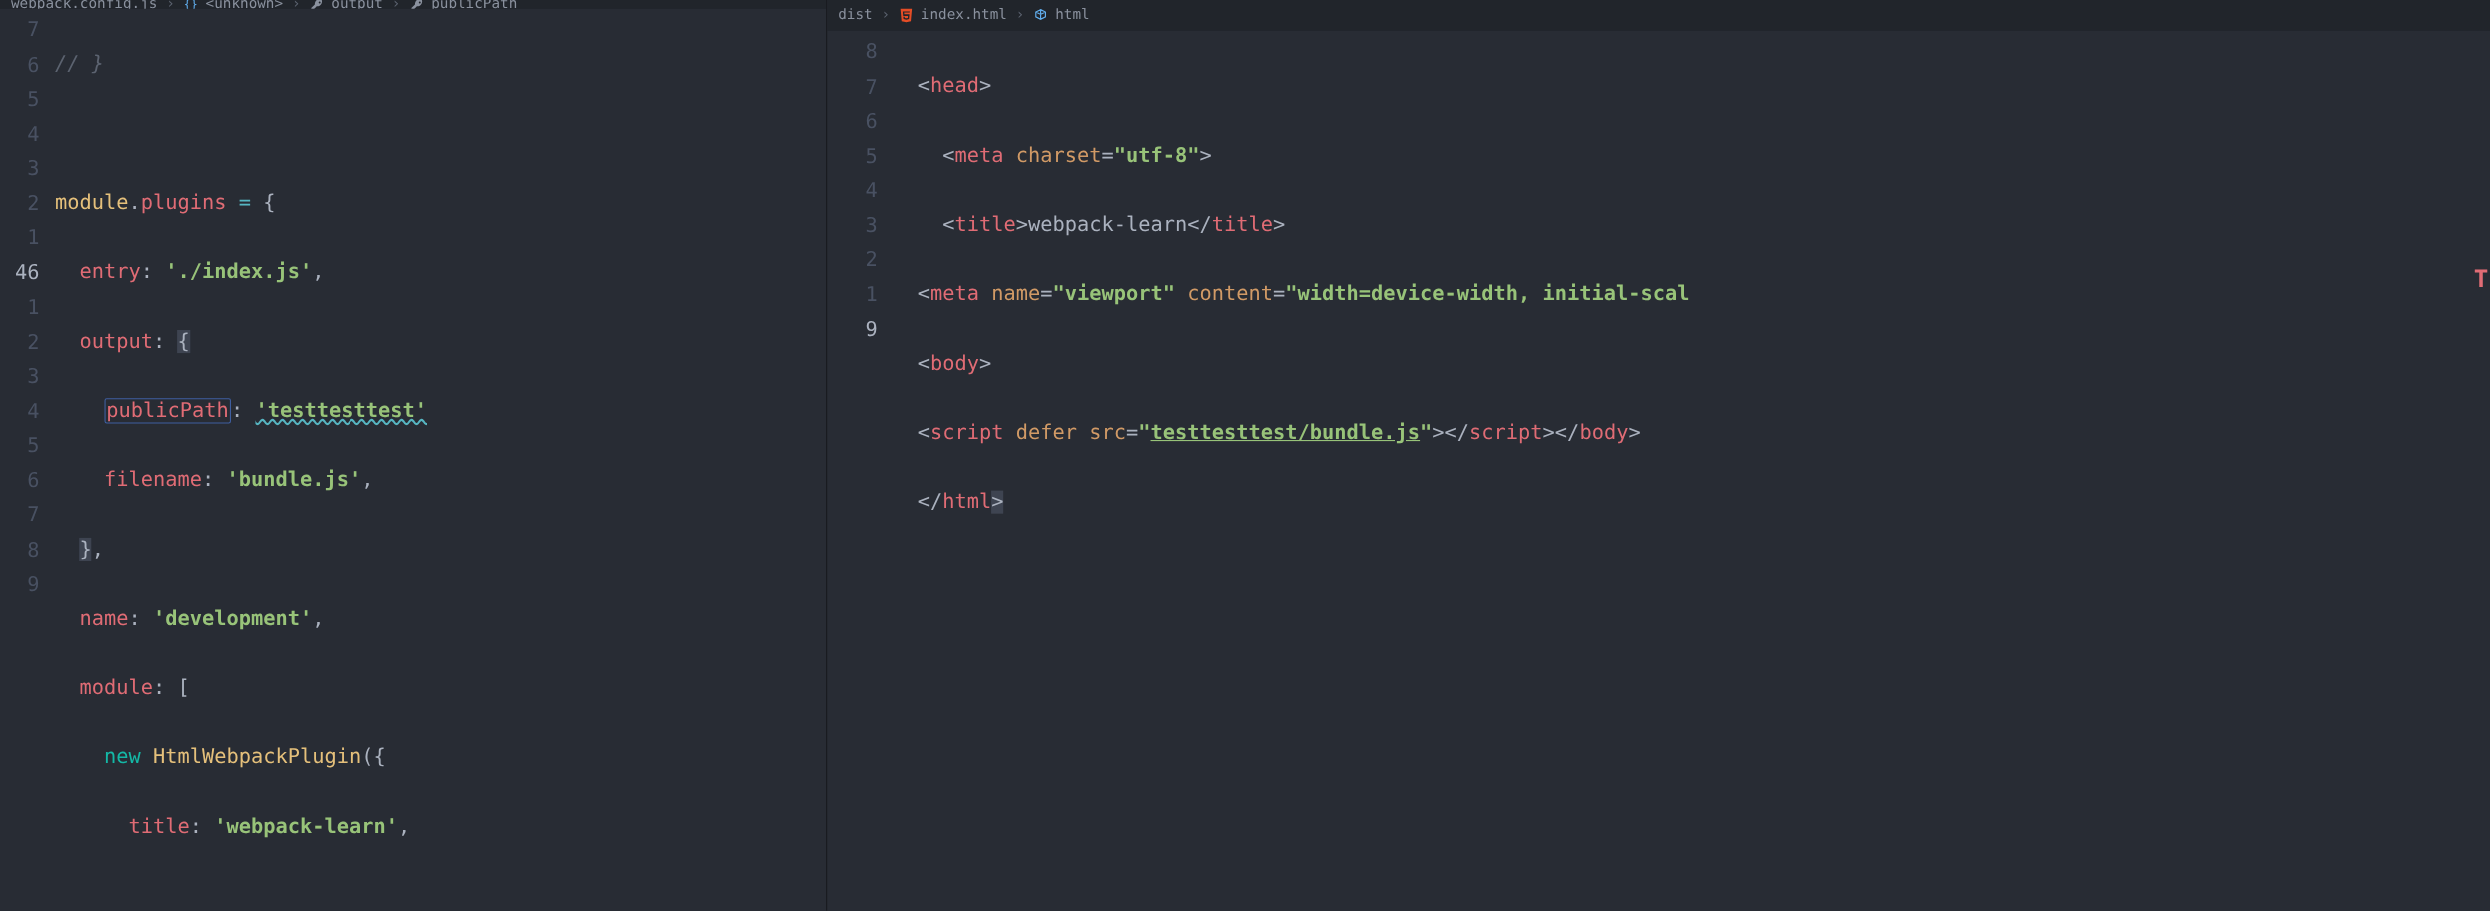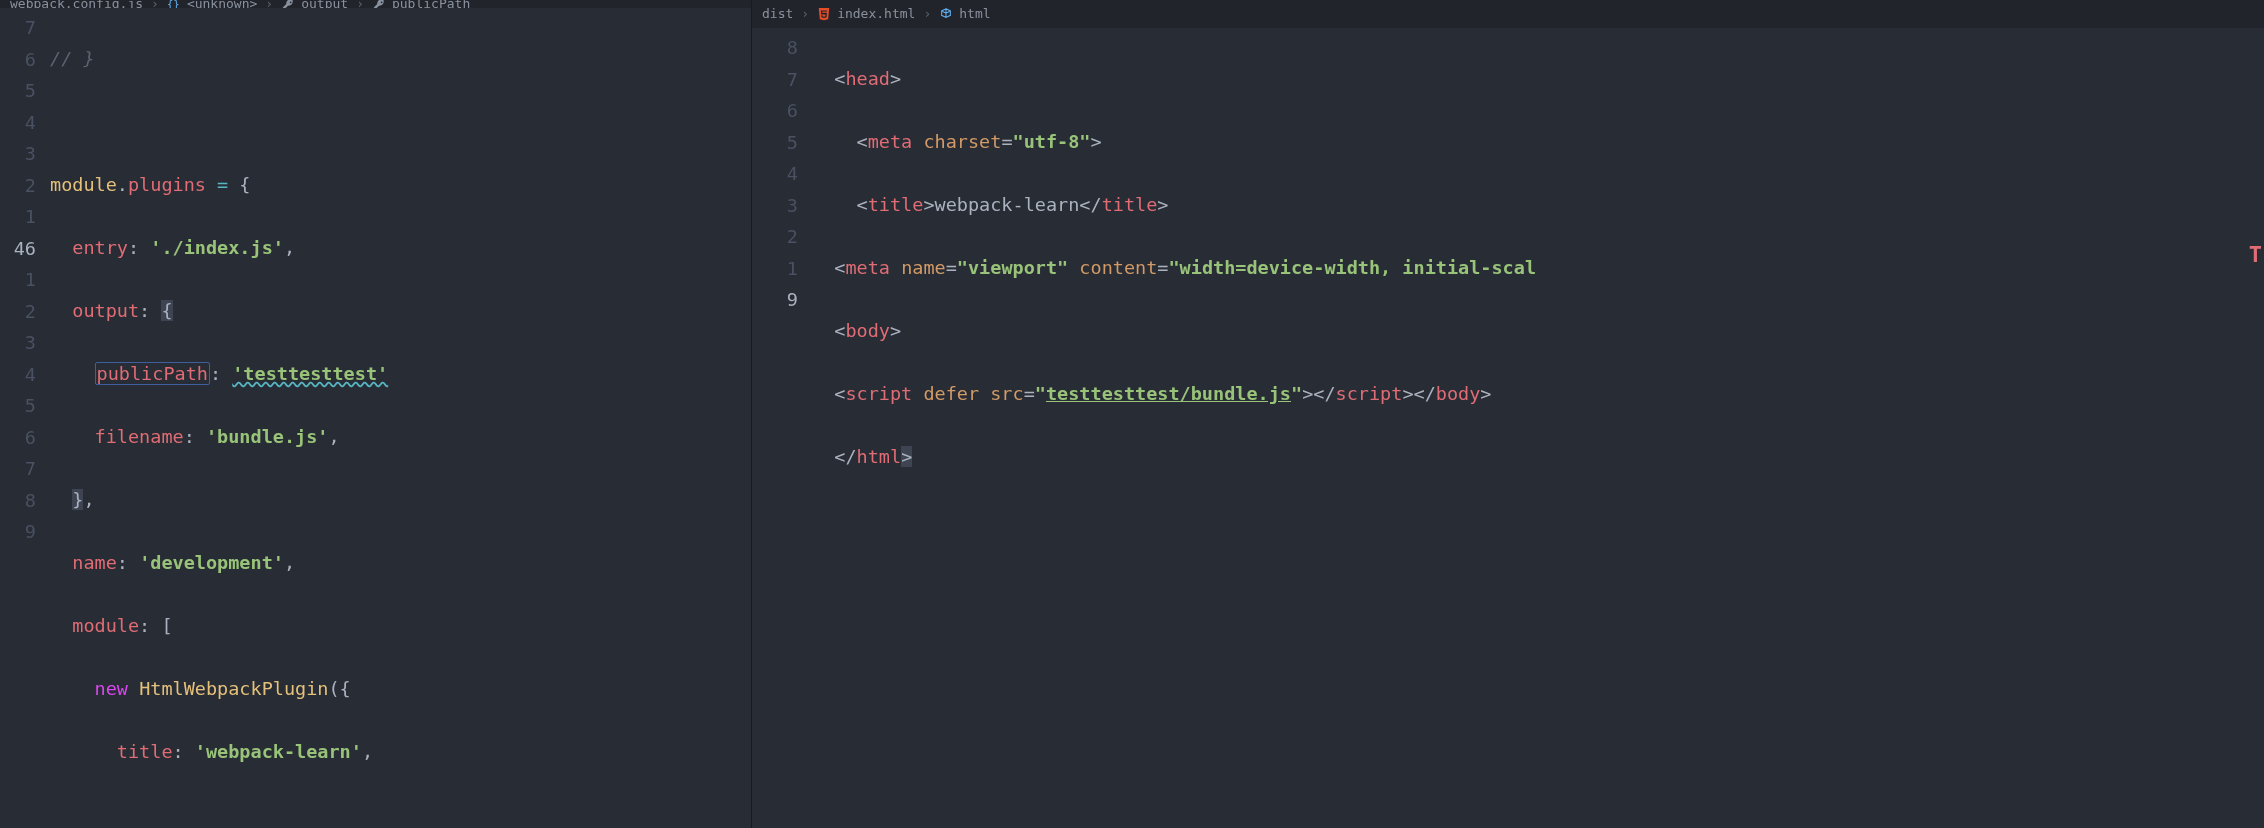--- a/index.html
+++ b/index.html
@@ -52,21 +52,21 @@
 .gutter .ln { height: 31.5px; }
 .gutter .ln.current { color: #abb2bf; }
 .code {
   flex: 1;
   white-space: pre;
   overflow: hidden;
 }
 .code .line { height: 31.5px; }
 .c-comment { color: #5c6370; font-style: italic; }
 .c-key { color: #e06c75; }
-.c-keyword { color: #d946ef; }
+.c-keyword { color: #14b8a6; }
 .c-var { color: #e5c07b; }
 .c-func { color: #61afef; }
 .c-string { color: #98c379; font-weight: bold; }
 .c-punct { color: #abb2bf; }
 .c-operator { color: #56b6c2; }
 .c-tag { color: #e06c75; }
 .c-attr { color: #d19a66; }
 .c-doctype { color: #c678dd; }
 .c-white { color: #abb2bf; }
 .hl-box {

